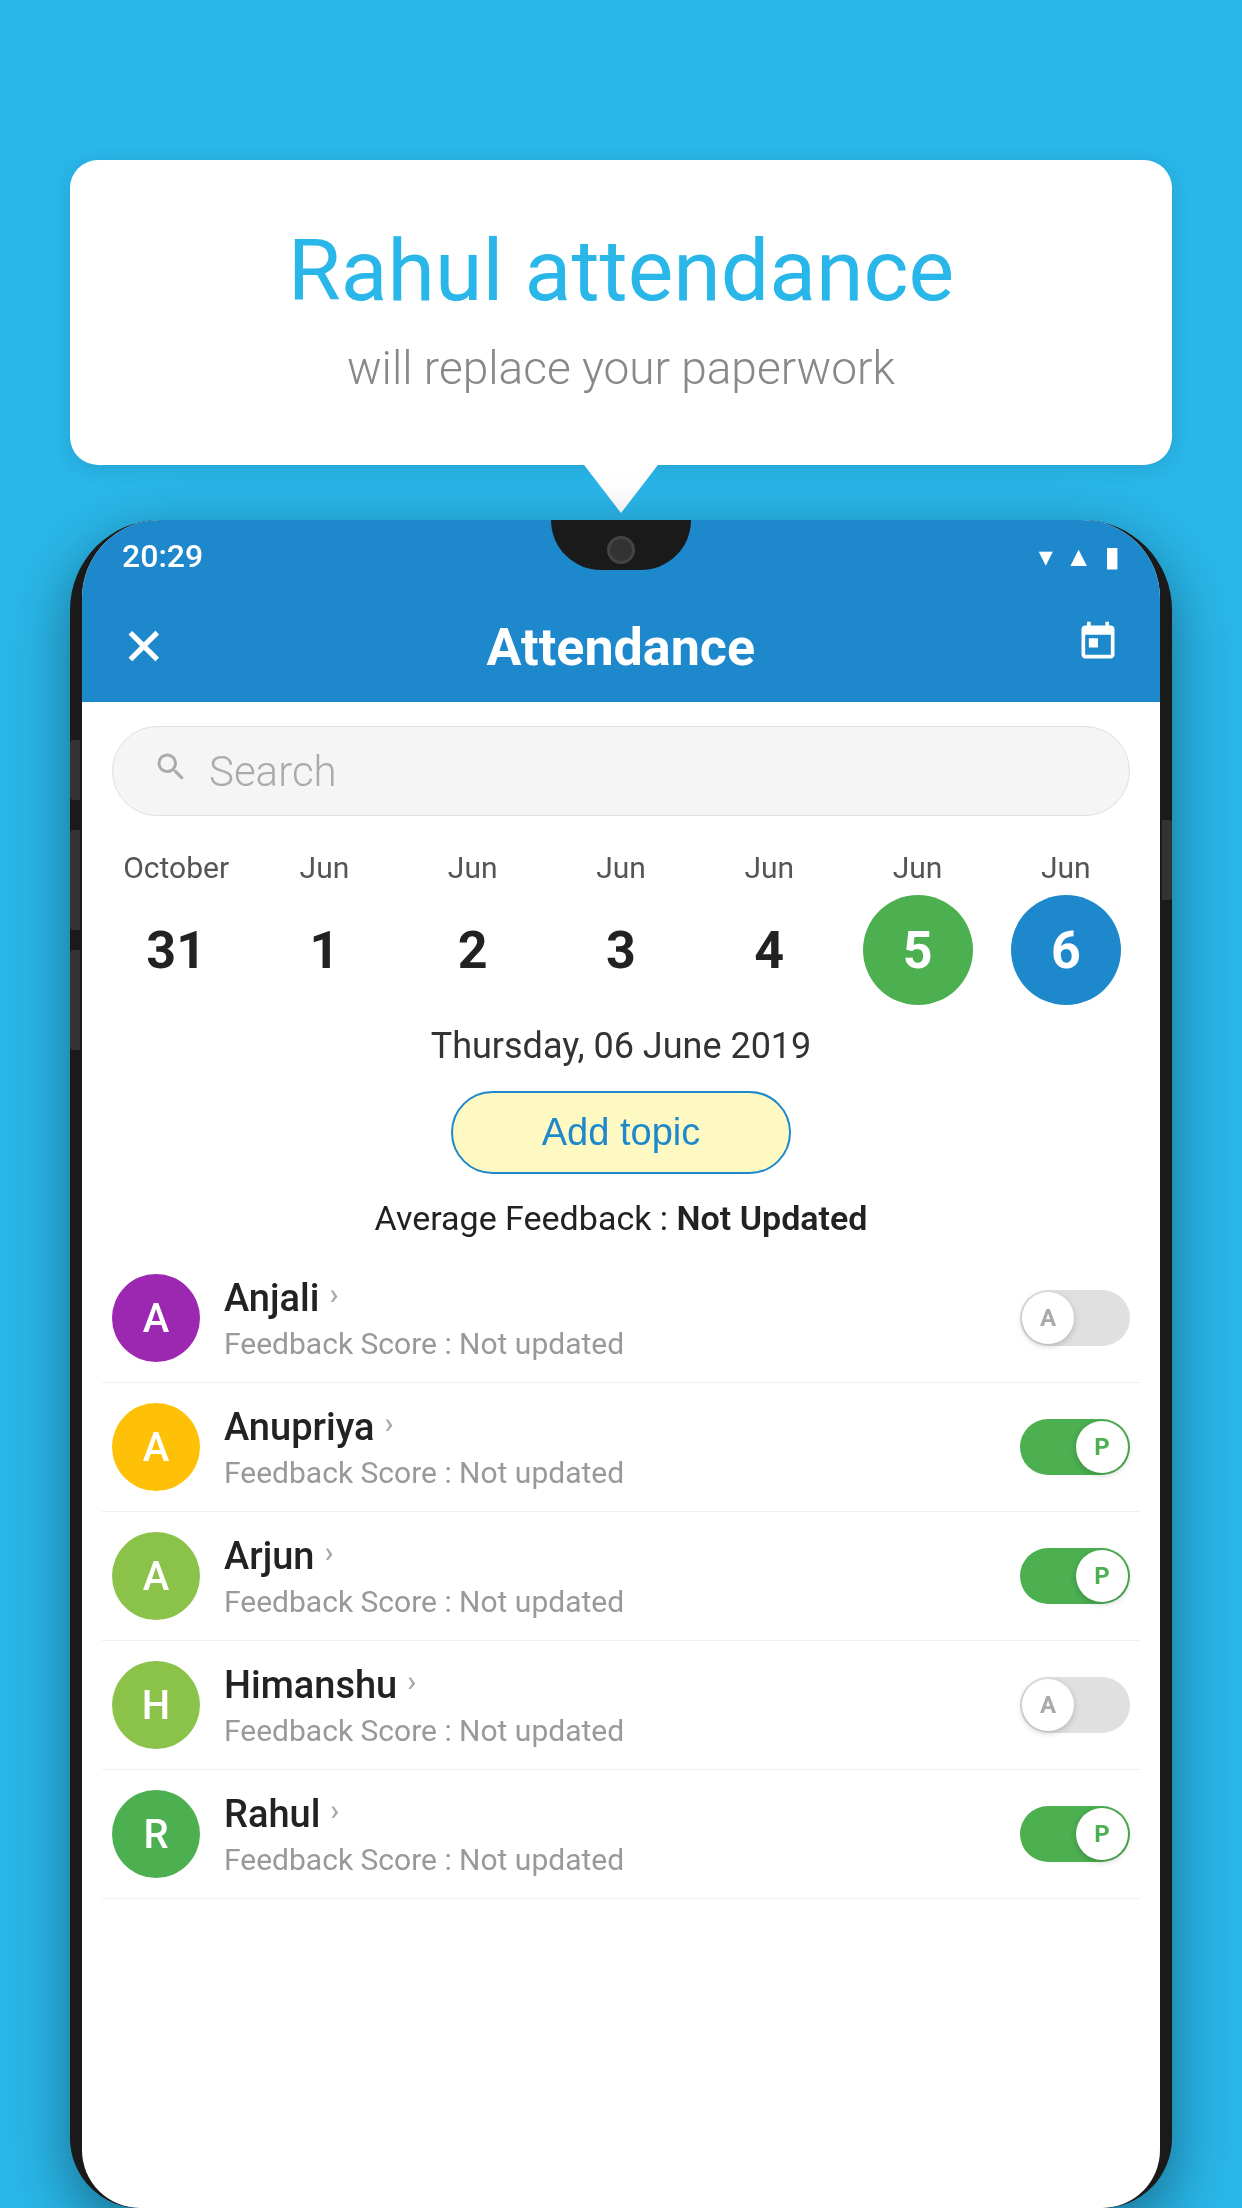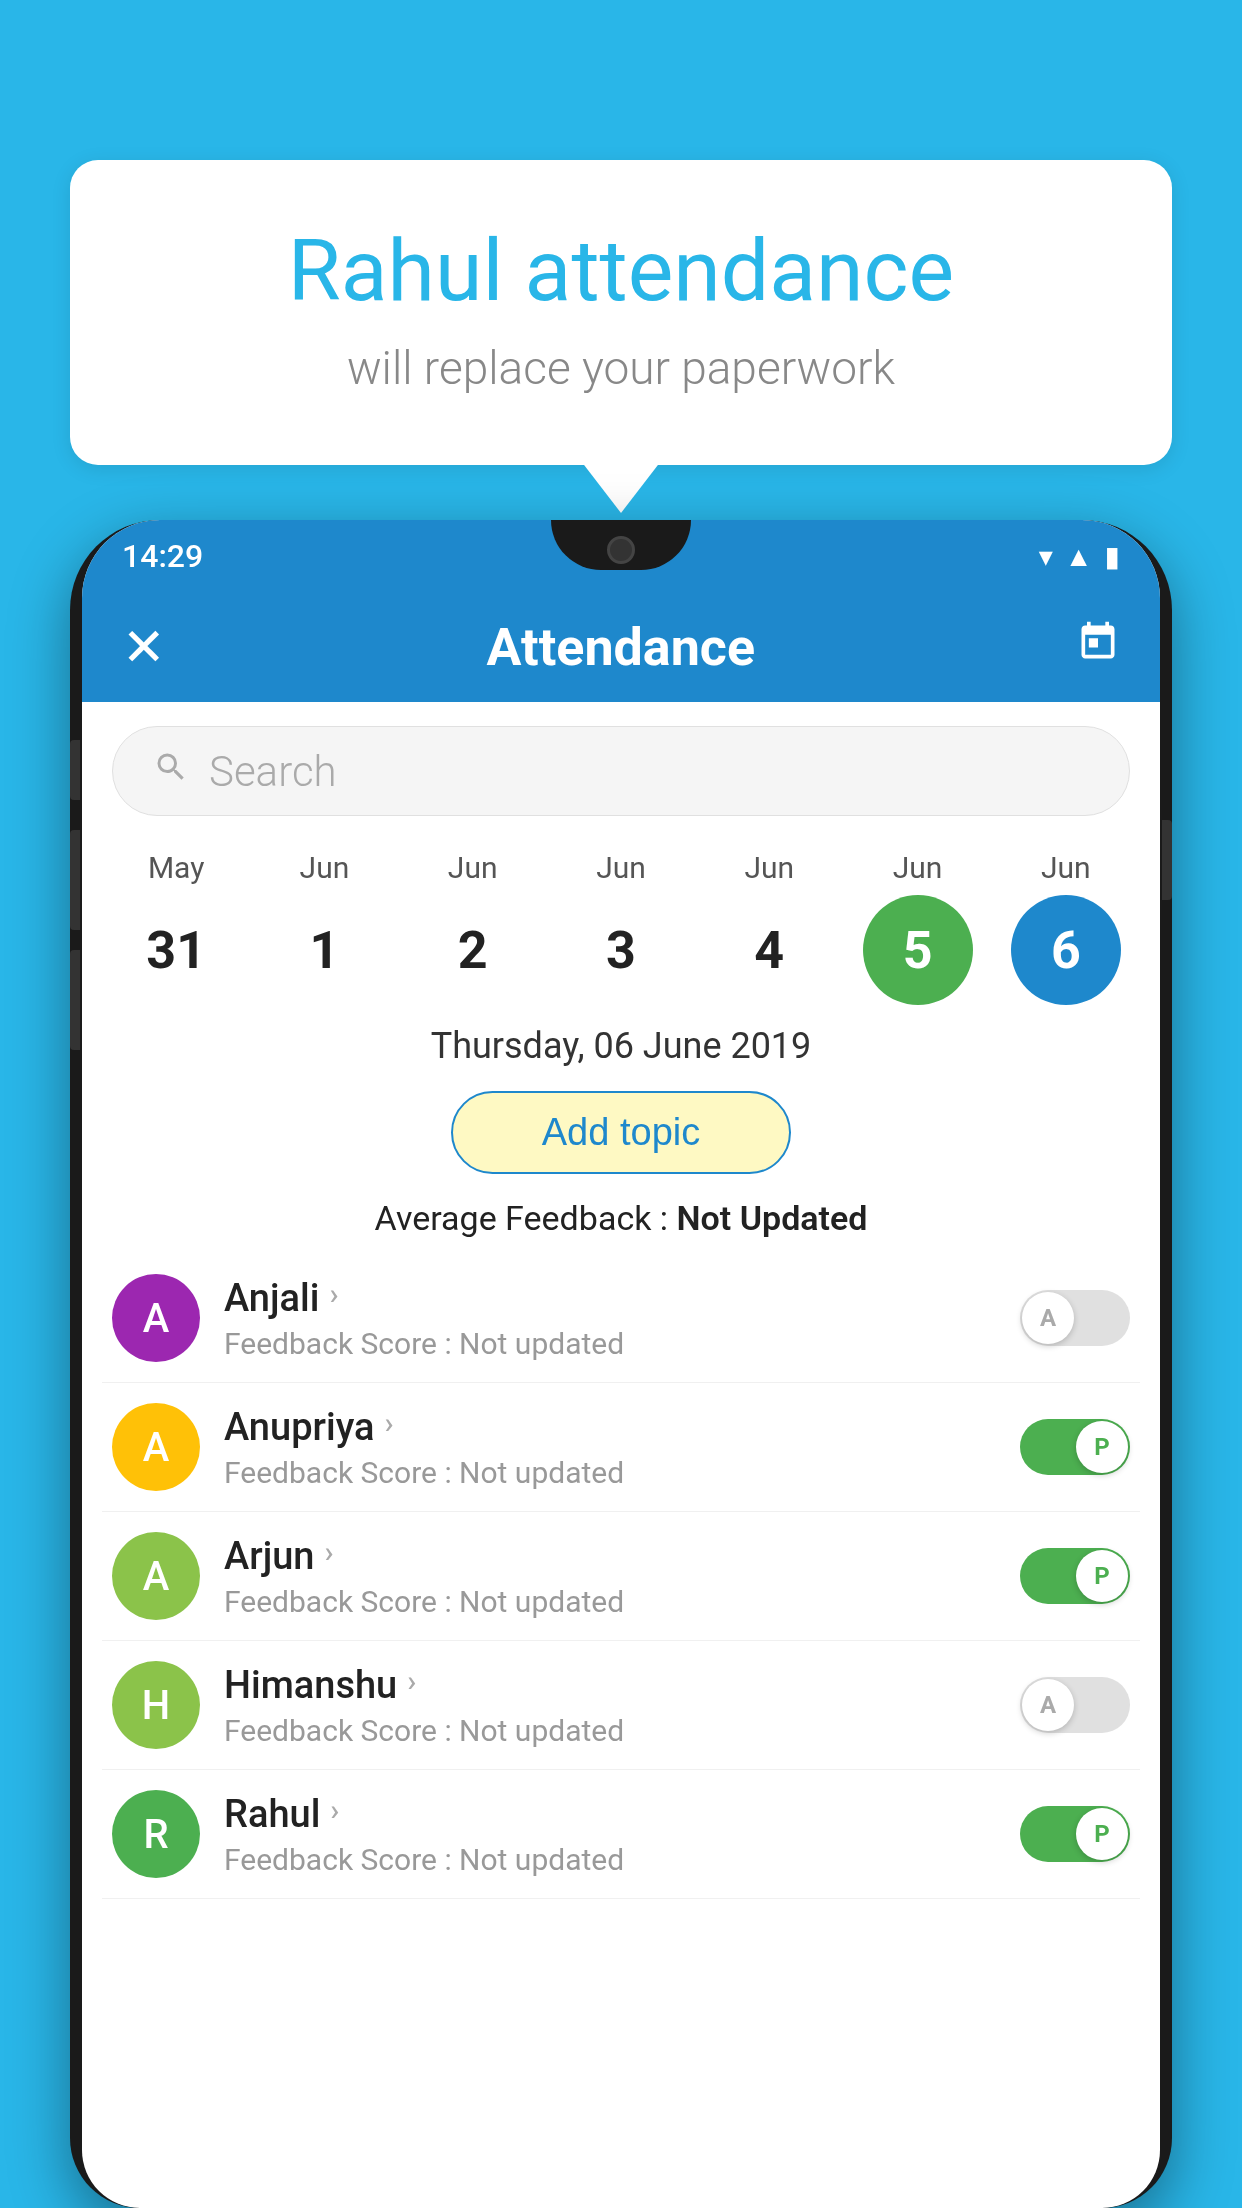--- a/index.html
+++ b/index.html
@@ -381,21 +381,21 @@
   <div class="phone-side-btn-left2"></div>
   <div class="phone-side-btn-left3"></div>
 
   <div class="phone-screen">
 
     <div class="notch">
       <div class="notch-camera"></div>
     </div>
 
     <div class="status-bar">
-      <span class="status-time">14:29</span>
+      <span class="status-time">20:29</span>
       <div class="status-icons">
         <span>▾</span>
         <span>▲</span>
         <span>▮</span>
       </div>
     </div>
 
     <div class="app-bar">
       <span class="close-btn">✕</span>
       <span class="app-bar-title">Attendance</span>
@@ -410,21 +410,21 @@
       <span class="search-icon-wrap">
         <svg width="36" height="36" viewBox="0 0 24 24" fill="#aaa">
           <path d="M15.5 14h-.79l-.28-.27A6.471 6.471 0 0 0 16 9.5 6.5 6.5 0 1 0 9.5 16c1.61 0 3.09-.59 4.23-1.57l.27.28v.79l5 4.99L20.49 19l-4.99-5zm-6 0C7.01 14 5 11.99 5 9.5S7.01 5 9.5 5 14 7.01 14 9.5 11.99 14 9.5 14z"></path>
         </svg>
       </span>
       <span class="search-text">Search</span>
     </div>
 
     <div class="calendar-strip" id="calendar-strip">
         <div class="cal-day">
-          <div class="cal-month">May</div>
+          <div class="cal-month">October</div>
           <div class="cal-date">31</div>
         </div>
         <div class="cal-day">
           <div class="cal-month">Jun</div>
           <div class="cal-date">1</div>
         </div>
         <div class="cal-day">
           <div class="cal-month">Jun</div>
           <div class="cal-date">2</div>
         </div>

